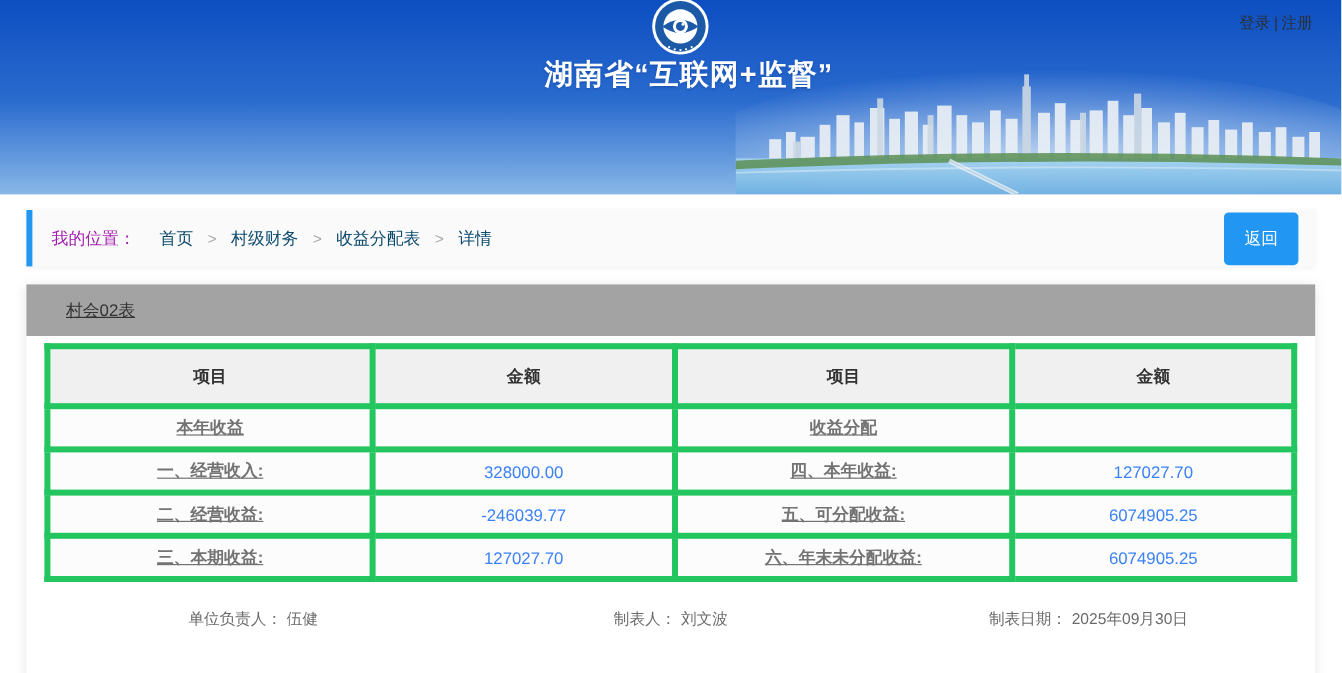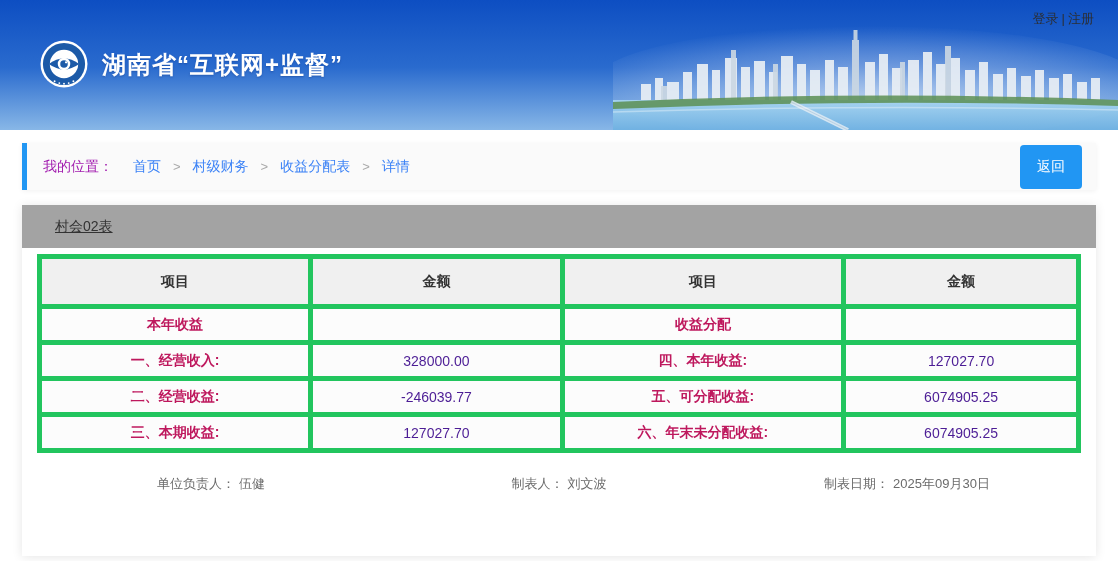--- a/index.html
+++ b/index.html
@@ -1,61 +1,61 @@
 <!DOCTYPE html>
 <html><head>
 <meta charset="utf-8">
 <style>
   * { margin:0; padding:0; box-sizing:border-box; }
   body { background:#ffffff; font-family:"Liberation Sans","DejaVu Sans",sans-serif; }
   .page { position:relative; width:1118px; height:561px; background:#ffffff; overflow:hidden; }
 
   
   .site-header {
-    position:relative; height:130px;
+    position:relative; height:162px;
     background:linear-gradient(180deg,#0d4ec2 0%,#2a6bce 52%,#88b7e7 100%);
     overflow:hidden;
   }
   .skyline { position:absolute; right:0; bottom:0; width:505px; height:118px; }
-  .header-inner { position:relative; display:flex; align-items:center; height:100%; padding-left:40px; z-index:2; }
+  .header-inner { position:relative; display:flex; align-items:center; height:100%; padding-left:16px; z-index:2;flex-direction:column; }
   .logo { width:48px; height:48px; flex:0 0 auto; margin-top:-2px; }
   .site-title { color:#ffffff; font-size:24px; font-weight:bold; letter-spacing:1px; margin-left:14px;
     text-shadow:0 1px 2px rgba(0,40,120,.35); }
   .auth-links { position:absolute; top:10px; right:24px; z-index:3; font-size:13px; color:#2b2f36; }
   .auth-links a { color:#2b2f36; text-decoration:none; cursor:pointer; }
   .auth-divider { margin:0 3px; }
 
   
   .breadcrumb-bar {
     margin:13px 22px 0; height:47px; background:#fafafa;
     border-left:5px solid #2196f3; box-shadow:0 1px 5px rgba(0,0,0,.06);
     display:flex; align-items:center; padding:0 14px 0 16px; font-size:14px;
   }
   .crumb-label { color:#a21caf; }
-  .crumb-link { color:#3b82f6; text-decoration:none; cursor:pointer; margin:0 12px; }
+  .crumb-link { color:#0c4a6e; text-decoration:none; cursor:pointer; margin:0 12px; }
   .crumb-link:first-of-type { margin-left:20px; }
   .crumb-sep { color:#a9a9a9; font-size:13px; }
   .back-btn {
     margin-left:auto; width:62px; height:44px; background:#2196f3; color:#fff;
     border:none; border-radius:4px; font-size:14px; cursor:pointer;
   }
 
   
   .report-card { margin:15px 22px 0; height:351px; background:#fff; box-shadow:0 1px 10px rgba(0,0,0,.10); }
   .card-title-row { height:43px; line-height:43px; padding-left:33px; font-size:14px; color:#333; background:#a3a3a3;text-decoration:underline; }
   .card-subtitle-row { height:43px; background:#f3f3f3; display:flex; align-items:center; padding:0 36px 0 33px; font-size:14px; color:#333; }
   .unit-value { margin-left:6px; }
   .currency-note { margin-left:auto; color:#c9973f; }
 
   table.report-table { width:calc(100% - 30px); margin:6px 15px 0; border-collapse:collapse; table-layout:fixed; }
   .report-table th, .report-table td { border:5px solid #22c55e; text-align:center; font-size:14px; }
   .report-table th { height:50px; background:#f0f0f0; color:#333; font-weight:bold; }
   .report-table td { height:36px; background:#fcfcfc; }
-  .report-table td.label { color:#be185d; font-weight:bold; }
-  .report-table td.amount { color:#4c1d95; }
+  .report-table td.label { color:#737373; font-weight:bold;text-decoration:underline; }
+  .report-table td.amount { color:#3b82f6; }
 
   .card-footer { display:flex; align-items:center; height:62px; padding:0 15px; font-size:13px; color:#6b6b6b; }
   .footer-item { flex:1; text-align:center; white-space:nowrap; }
   .footer-item .sig-value { margin-left:4px; }
 </style>
 </head>
 <body>
 
 <div class="page">
 

